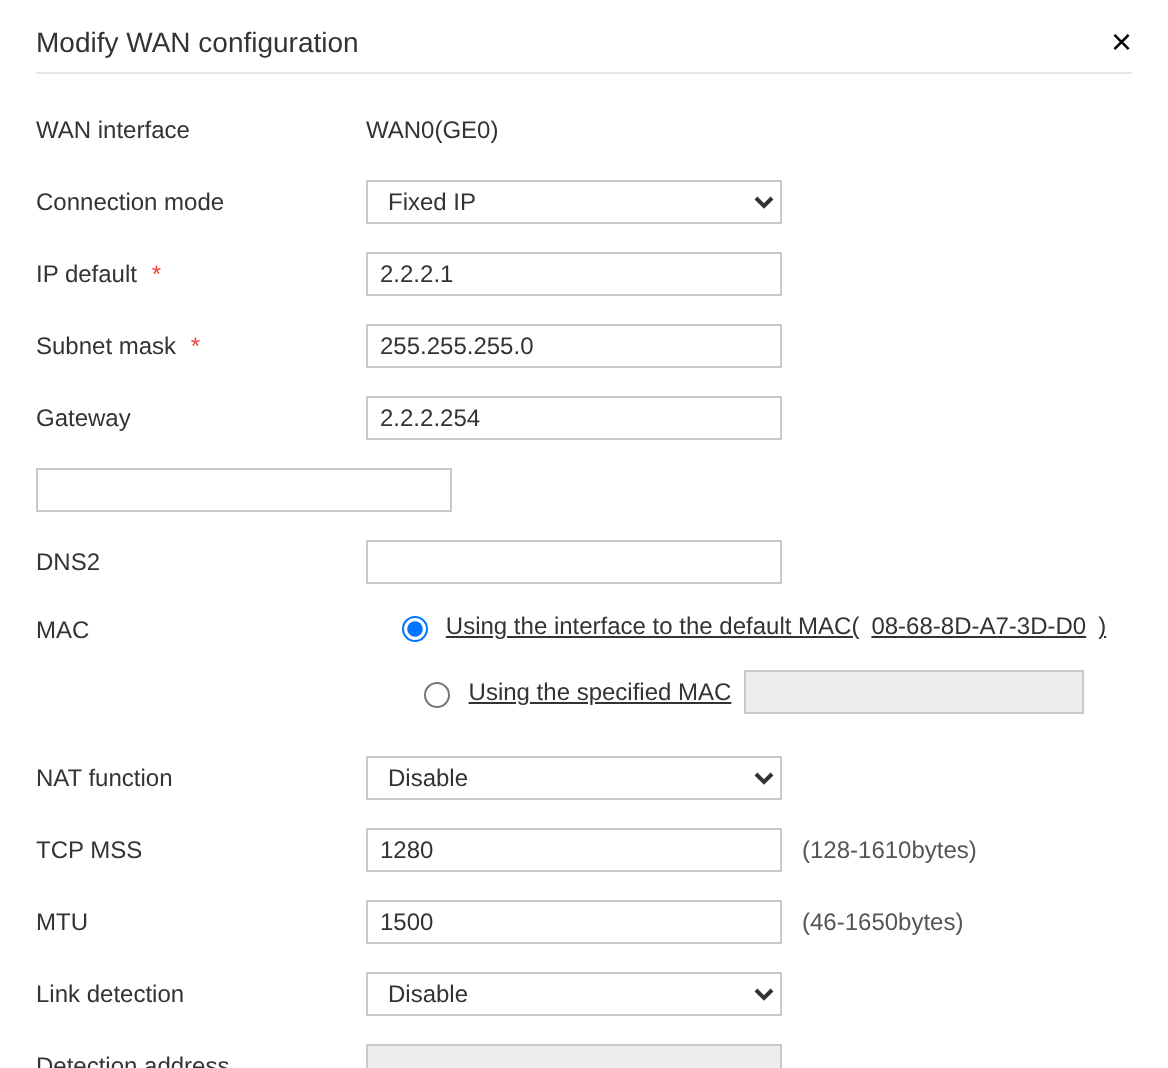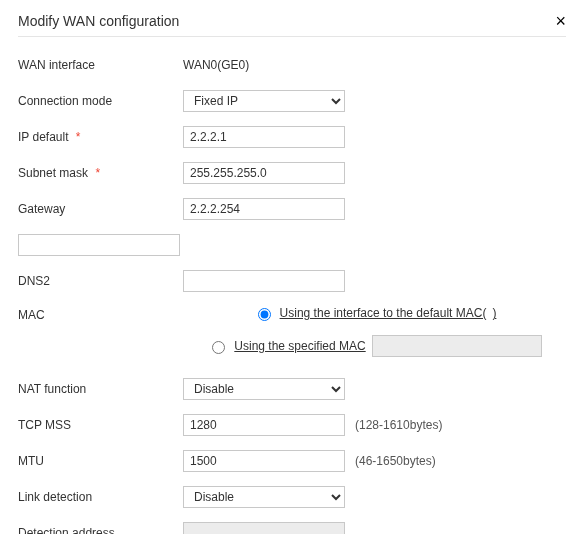--- a/index.html
+++ b/index.html
@@ -50,21 +50,21 @@
     display: flex;
     align-items: center;
     gap: 6px;
     flex-wrap: wrap;
   }
   .req {
     color: #e43;
     margin-left: 4px;
   }
   select, input[type="text"] {
-    width: 162px;
+    width: 208px;
     height: 22px;
     border: 1px solid #c8c8c8;
     padding: 0 6px;
     font-size: 12px;
     color: #333;
     background: #fff;
   }
   select {
     background: #fff;
     appearance: auto;
@@ -161,20 +161,21 @@
       <input type="text" value="" style="">
     </div>
   </div>
 
   <div class="row" style="align-items:flex-start;">
     <div class="label-cell" style="padding-top:3px;">MAC</div>
     <div class="value-cell mac-group">
       <label class="radio-line">
         <input type="radio" name="mac" checked="" style="">
         <span>Using the interface to the default MAC( </span>
+          <span>08-68-8D-A7-3D-D0</span>
           <span> )</span>
       </label>
       <label class="radio-line">
         <input type="radio" name="mac" style="">
         <span>Using the specified MAC</span>
         <input type="text" disabled="" value="" style="">
       </label>
     </div>
   </div>
 

